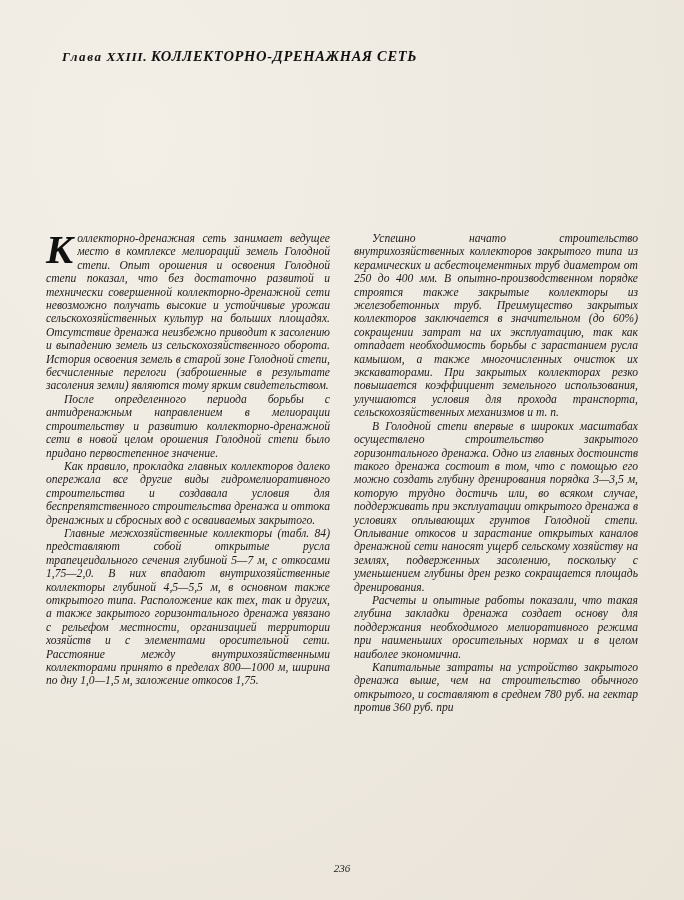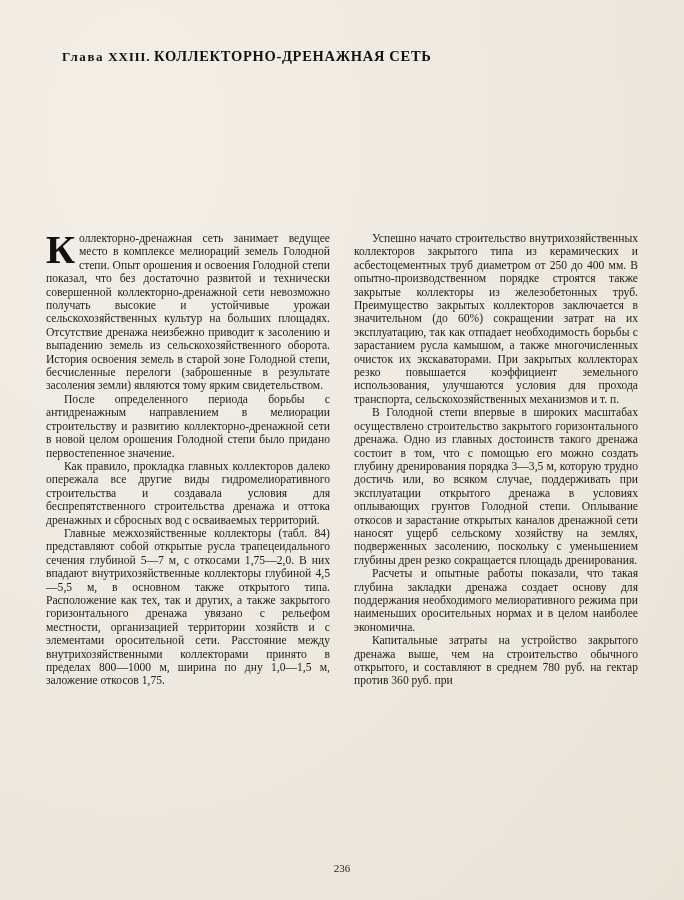--- a/index.html
+++ b/index.html
@@ -15,20 +15,21 @@
     overflow: hidden;
   }
   .page {
     position: relative;
     width: 684px;
     height: 900px;
     box-sizing: border-box;
     padding: 40px 46px 30px 46px;
     background:
       radial-gradient(ellipse at 20% 15%, #f4efe6 0%, #efeae1 45%, #e9e3d8 100%);
+    font-style: italic;
   }
   .chapter-head {
     font-size: 14.5px;
     font-weight: bold;
     letter-spacing: 0.2px;
     margin: 8px 0 0 16px;
     color: #121212;
     white-space: nowrap;
   }
   .chapter-head .chap-word {
@@ -95,21 +96,21 @@
     <span class="chap-word">Глава</span>
     <span class="chap-num">XXIII.</span>
     <span class="chap-title">КОЛЛЕКТОРНО-ДРЕНАЖНАЯ СЕТЬ</span>
   </div>
 
   <div class="body-area">
 
     <div class="col">
       <p class="first"><span class="dropcap">К</span><span>оллекторно-дренажная сеть занимает ведущее место в комплексе мелиораций земель Голодной степи. Опыт орошения и освоения Голодной степи показал, что без достаточно развитой и технически совершенной коллекторно-дренажной сети невозможно получать высокие и устойчивые урожаи сельскохозяйственных культур на больших площадях. Отсутствие дренажа неизбежно приводит к засолению и выпадению земель из сельскохозяйственного оборота. История освоения земель в старой зоне Голодной степи, бесчисленные перелоги (заброшенные в результате засоления земли) являются тому ярким свидетельством.</span></p>
       <p>После определенного периода борьбы с антидренажным направлением в мелиорации строительству и развитию коллекторно-дренажной сети в новой целом орошения Голодной степи было придано первостепенное значение.</p>
-      <p>Как правило, прокладка главных коллекторов далеко опережала все другие виды гидромелиоративного строительства и создавала условия для беспрепятственного строительства дренажа и оттока дренажных и сбросных вод с осваиваемых территорий.</p>
+      <p>Как правило, прокладка главных коллекторов далеко опережала все другие виды гидромелиоративного строительства и создавала условия для беспрепятственного строительства дренажа и оттока дренажных и сбросных вод с осваиваемых закрытого.</p>
       <p>Главные межхозяйственные коллекторы (табл. 84) представляют собой открытые русла трапецеидального сечения глубиной 5—7 м, с откосами 1,75—2,0. В них впадают внутрихозяйственные коллекторы глубиной 4,5—5,5 м, в основном также открытого типа. Расположение как тех, так и других, а также закрытого горизонтального дренажа увязано с рельефом местности, организацией территории хозяйств и с элементами оросительной сети. Расстояние между внутрихозяйственными коллекторами принято в пределах 800—1000 м, ширина по дну 1,0—1,5 м, заложение откосов 1,75.</p>
     </div>
 
     <div class="col">
       <p>Успешно начато строительство внутрихозяйственных коллекторов закрытого типа из керамических и асбестоцементных труб диаметром от 250 до 400 мм. В опытно-производственном порядке строятся также закрытые коллекторы из железобетонных труб. Преимущество закрытых коллекторов заключается в значительном (до 60%) сокращении затрат на их эксплуатацию, так как отпадает необходимость борьбы с зарастанием русла камышом, а также многочисленных очисток их экскаваторами. При закрытых коллекторах резко повышается коэффициент земельного использования, улучшаются условия для прохода транспорта, сельскохозяйственных механизмов и т. п.</p>
       <p>В Голодной степи впервые в широких масштабах осуществлено строительство закрытого горизонтального дренажа. Одно из главных достоинств такого дренажа состоит в том, что с помощью его можно создать глубину дренирования порядка 3—3,5 м, которую трудно достичь или, во всяком случае, поддерживать при эксплуатации открытого дренажа в условиях оплывающих грунтов Голодной степи. Оплывание откосов и зарастание открытых каналов дренажной сети наносят ущерб сельскому хозяйству на землях, подверженных засолению, поскольку с уменьшением глубины дрен резко сокращается площадь дренирования.</p>
       <p>Расчеты и опытные работы показали, что такая глубина закладки дренажа создает основу для поддержания необходимого мелиоративного режима при наименьших оросительных нормах и в целом наиболее экономична.</p>
       <p>Капитальные затраты на устройство закрытого дренажа выше, чем на строительство обычного открытого, и составляют в среднем 780 руб. на гектар против 360 руб. при</p>
     </div>
 

